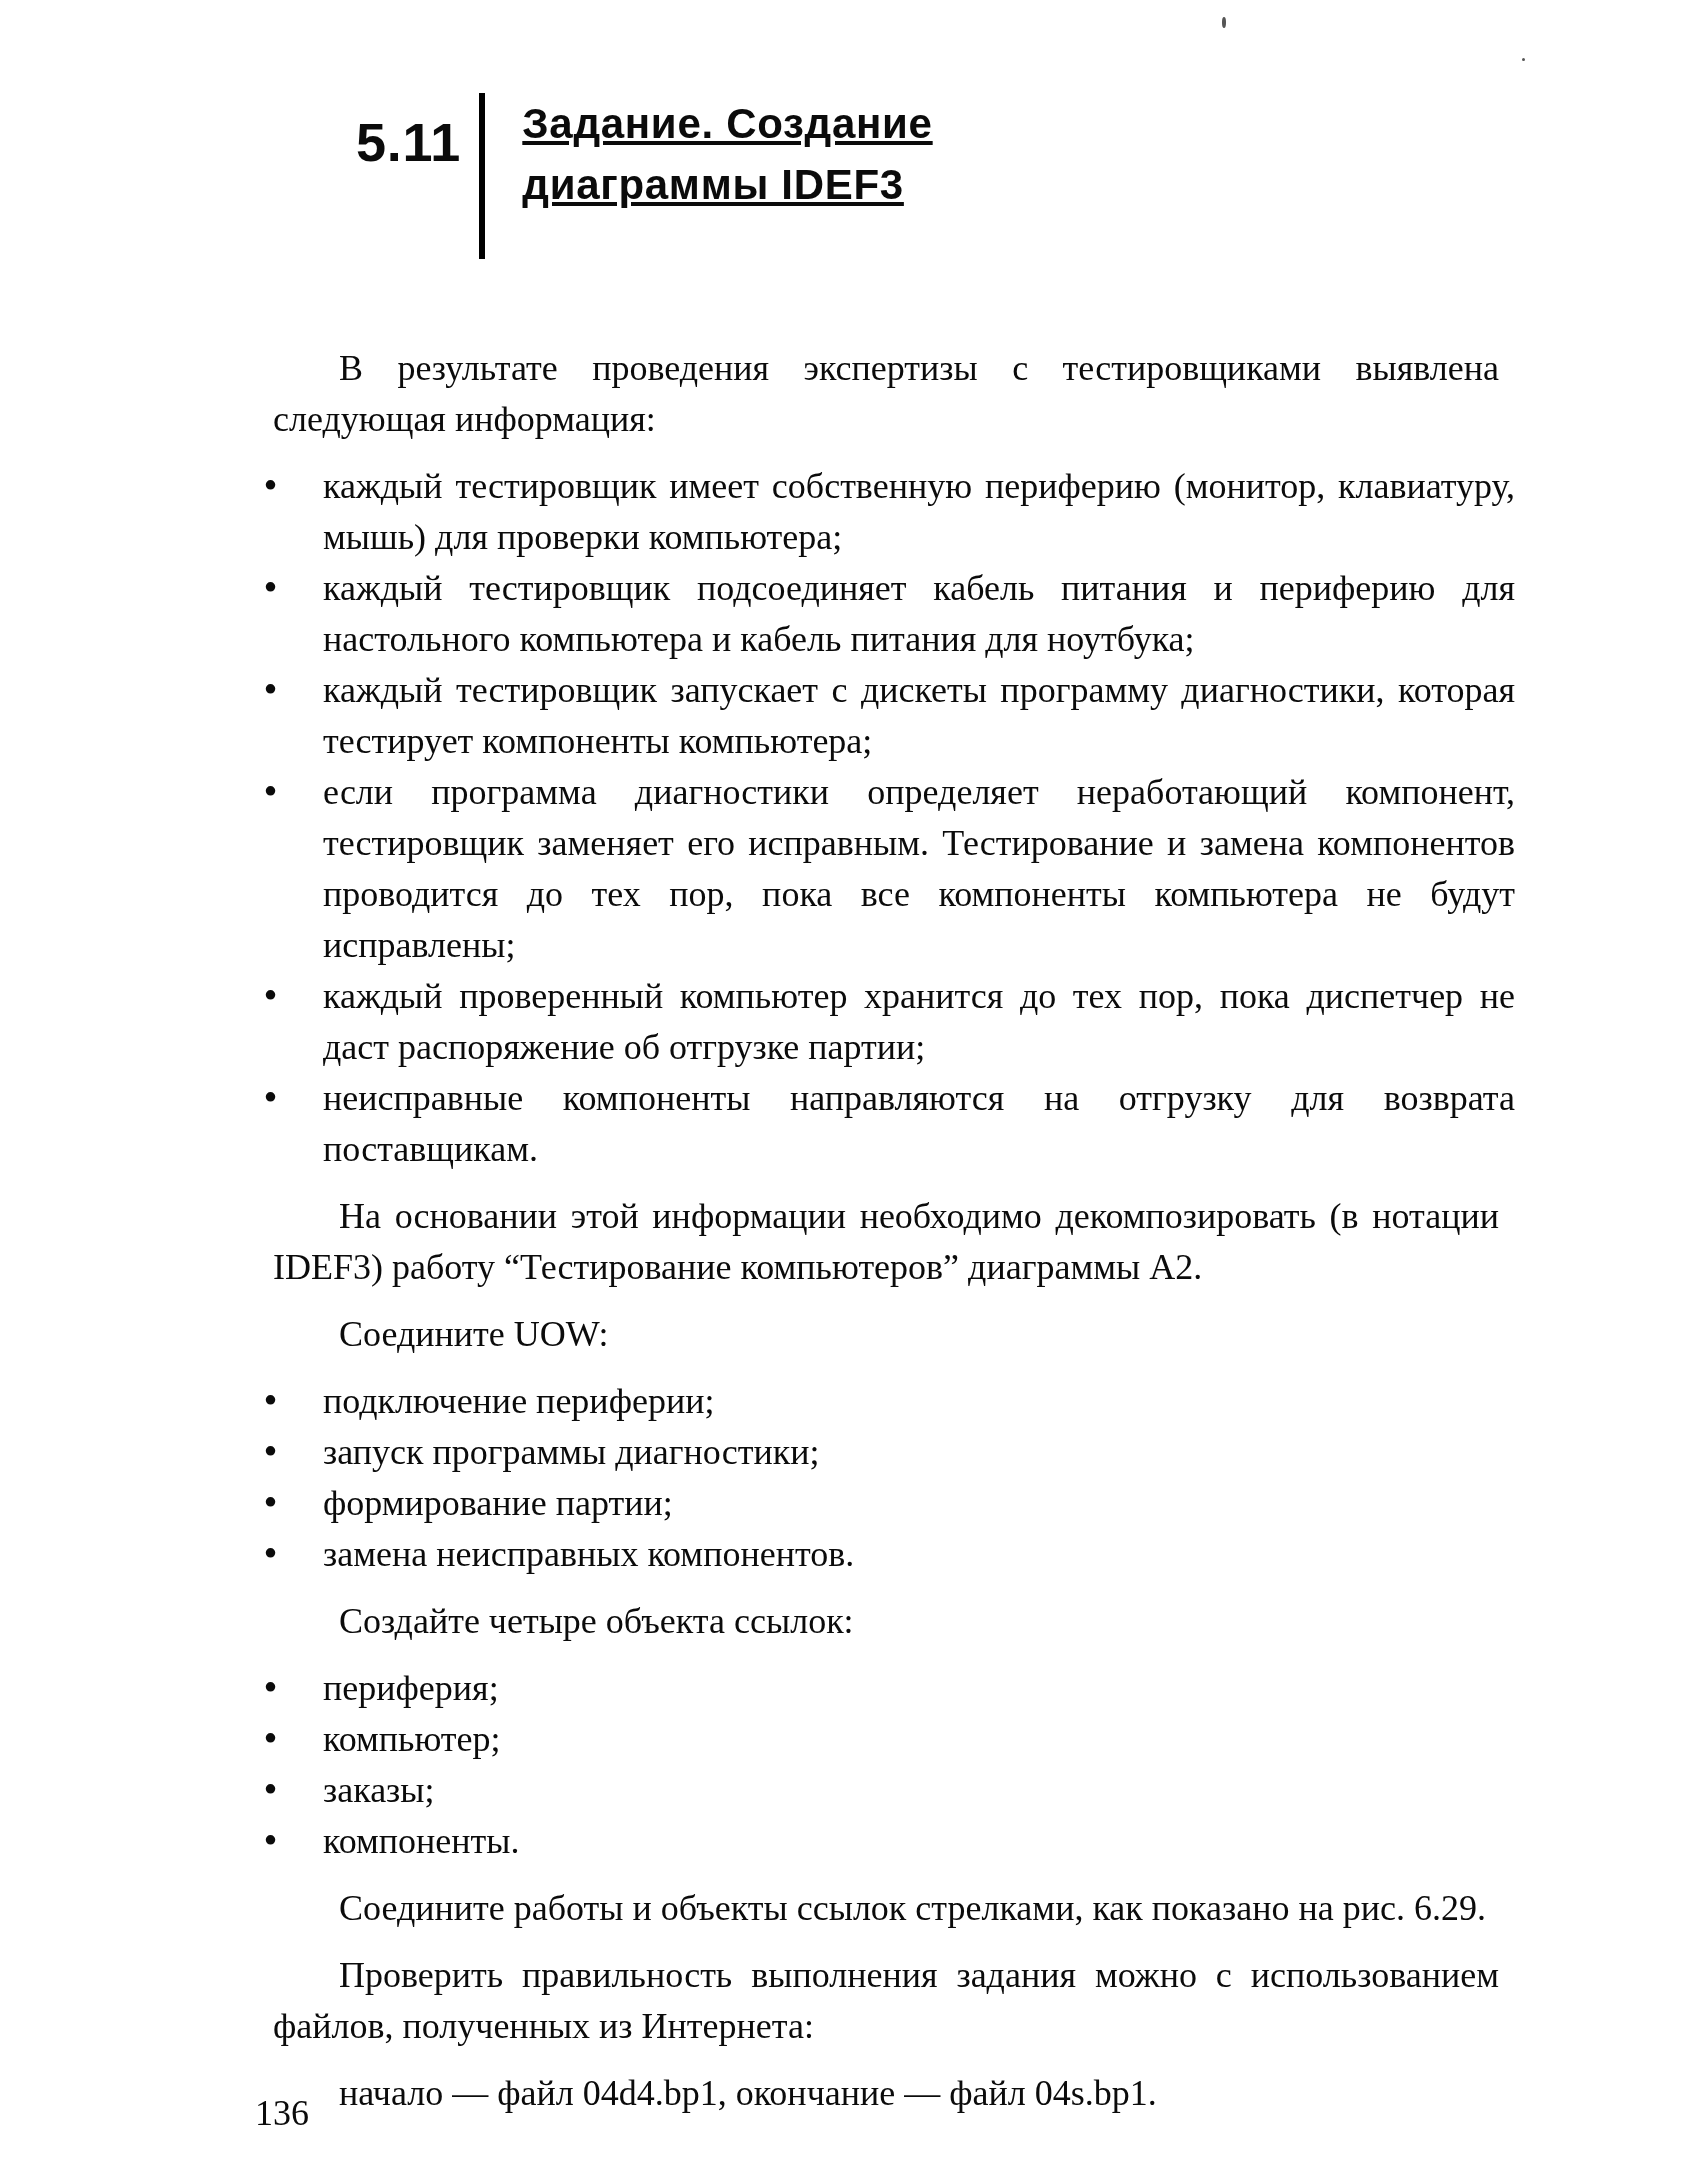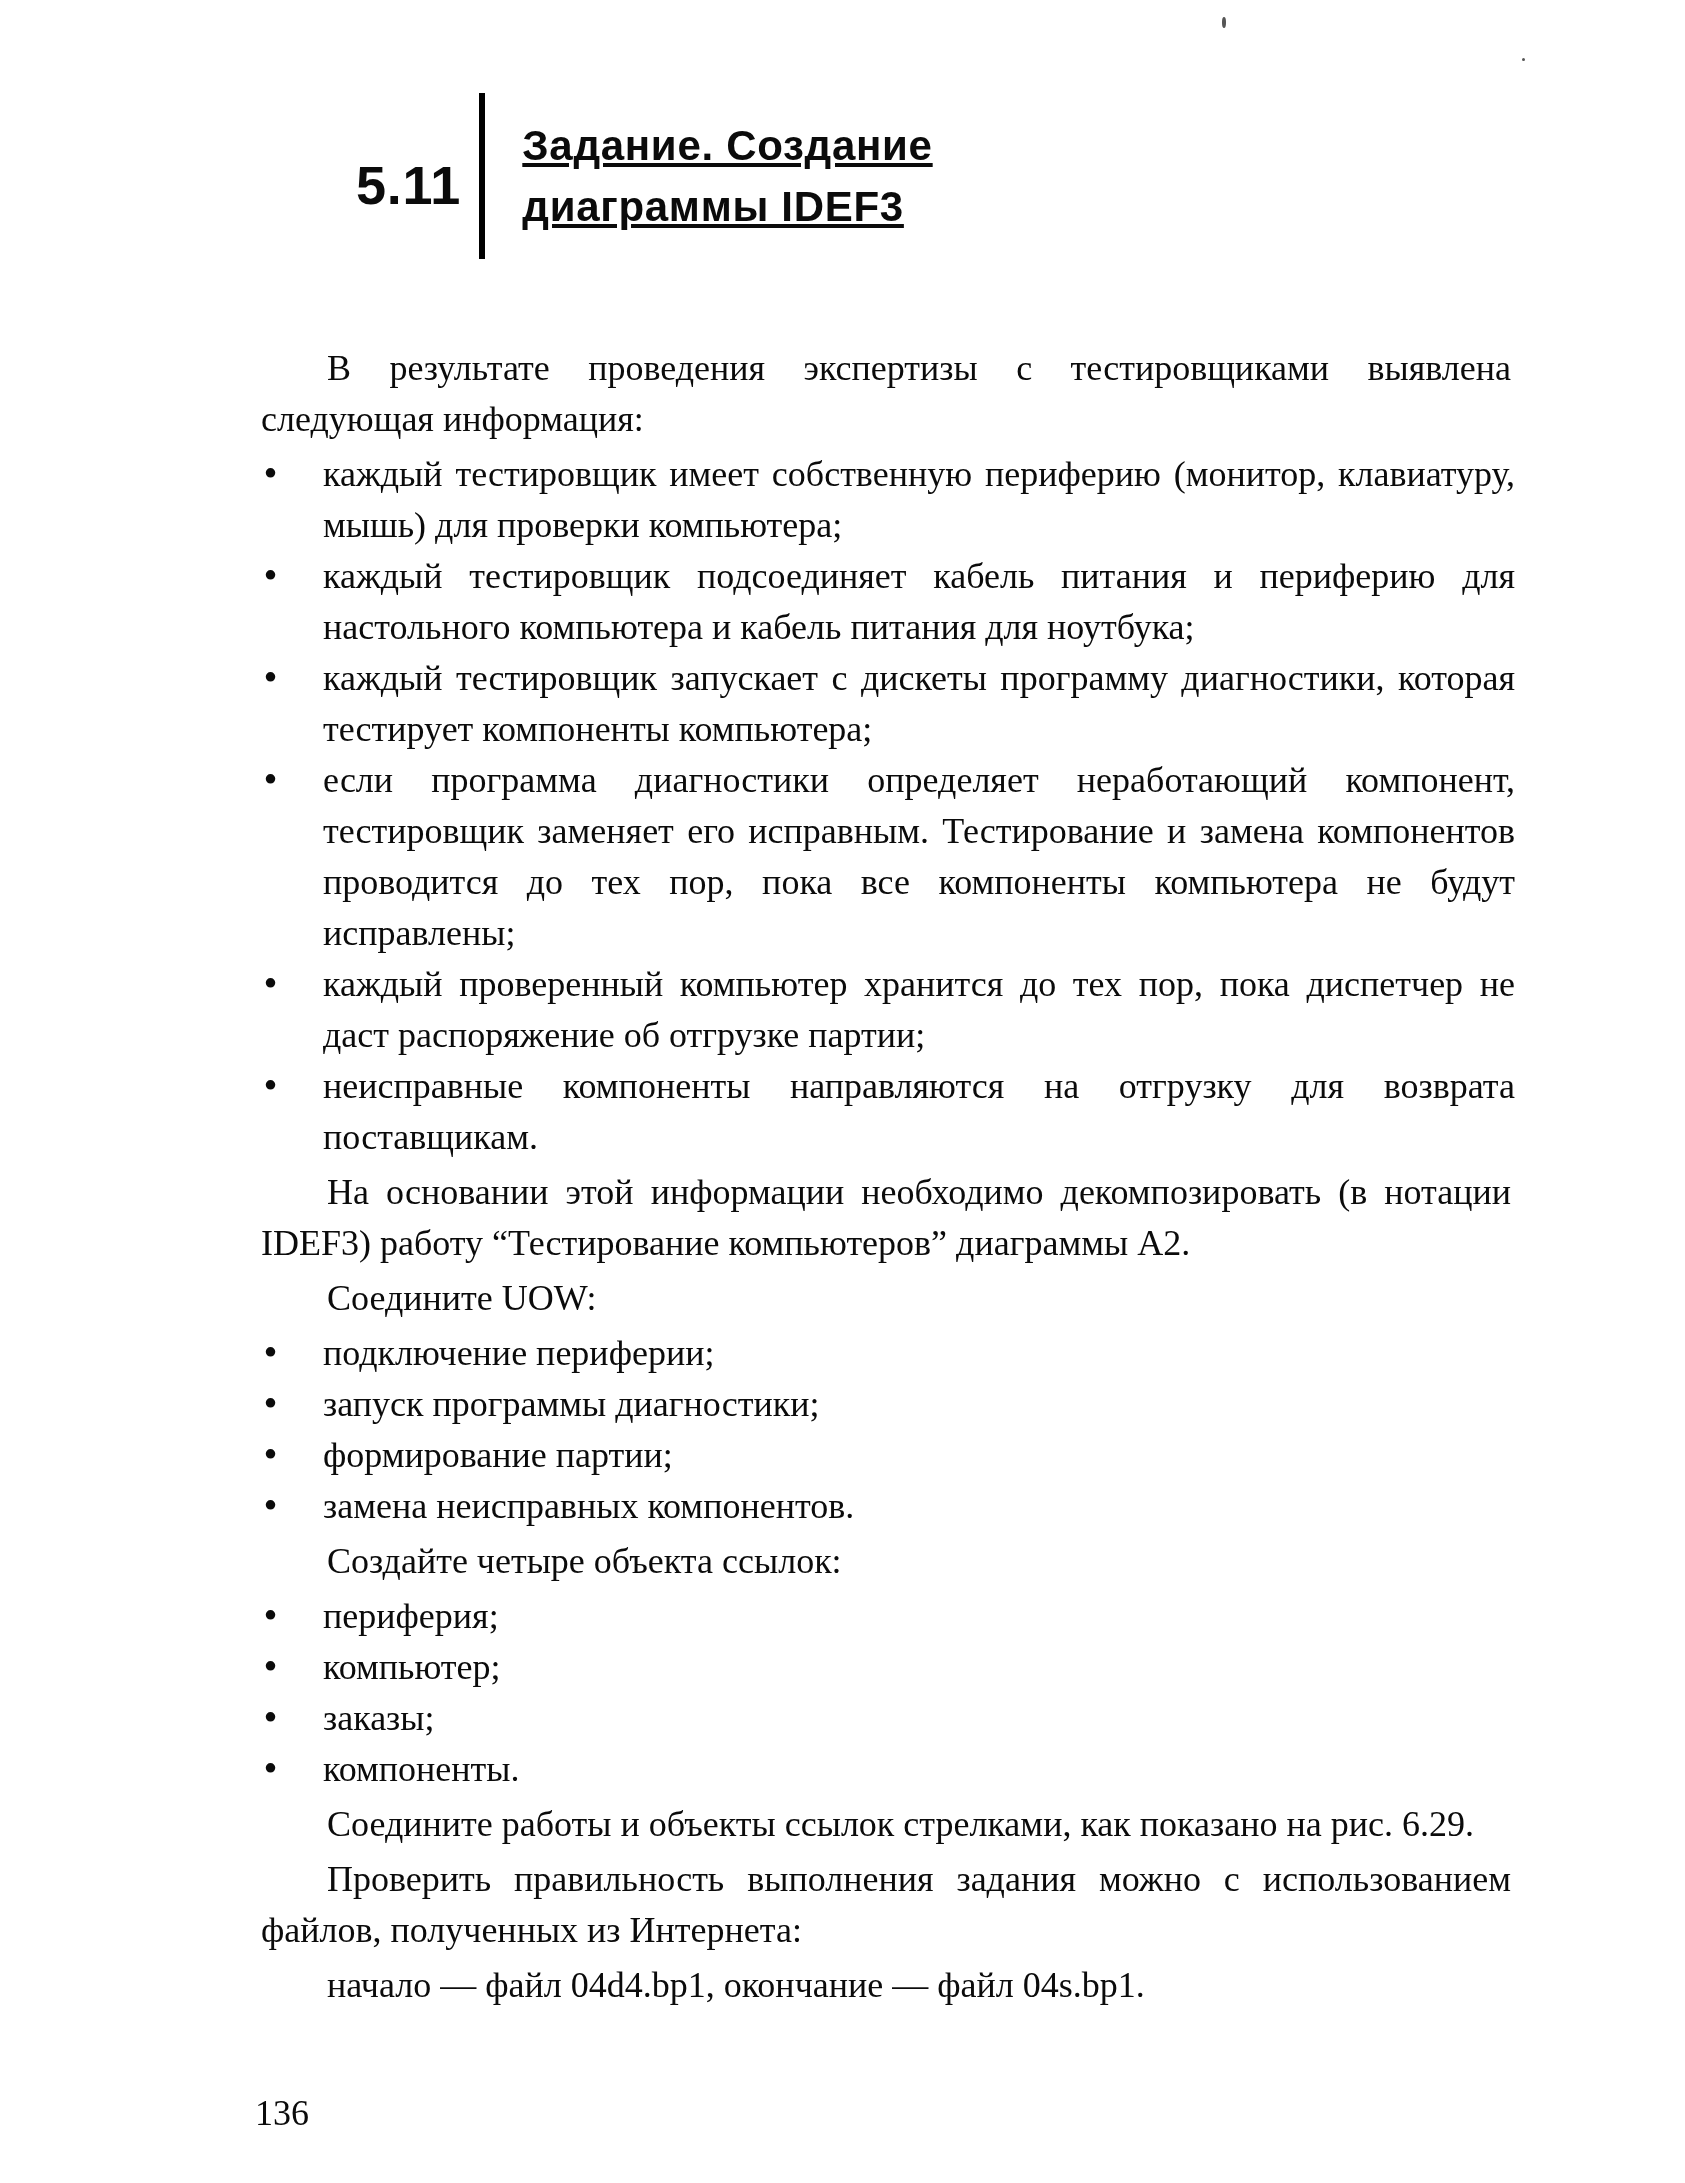--- a/index.html
+++ b/index.html
@@ -8,21 +8,20 @@
     width: 1686px;
     height: 2183px;
     background: #ffffff;
     color: #0b0b0b;
     font-family: "Liberation Serif", serif;
     overflow: hidden;
   }
   
   .header {
     display: flex;
-    align-items: center;
     margin: 93px 0 0 356px;
     height: 166px;
   }
   .section-number {
     font-family: "Liberation Sans", sans-serif;
     font-weight: 700;
     font-size: 54px;
     letter-spacing: 0.7px;
     padding-right: 18.4px;
     margin-top: 18.4px;
@@ -44,21 +43,21 @@
   }
   .title .title-line { display: block; text-decoration: underline; }
   
   .content {
     width: 1258px;
     margin: 84px 0 0 257px;
     font-size: 36px;
     line-height: 51px;
     text-align: justify;
   }
-  .para { margin: 4px; }
+  .para { margin: 16px; }
   .indent { text-indent: 66px; }
   .bullets {
     list-style: none;
     margin: 0;
     padding: 0;
   }
   .bullets li {
     position: relative;
     padding-left: 66px;
     margin: 0;

